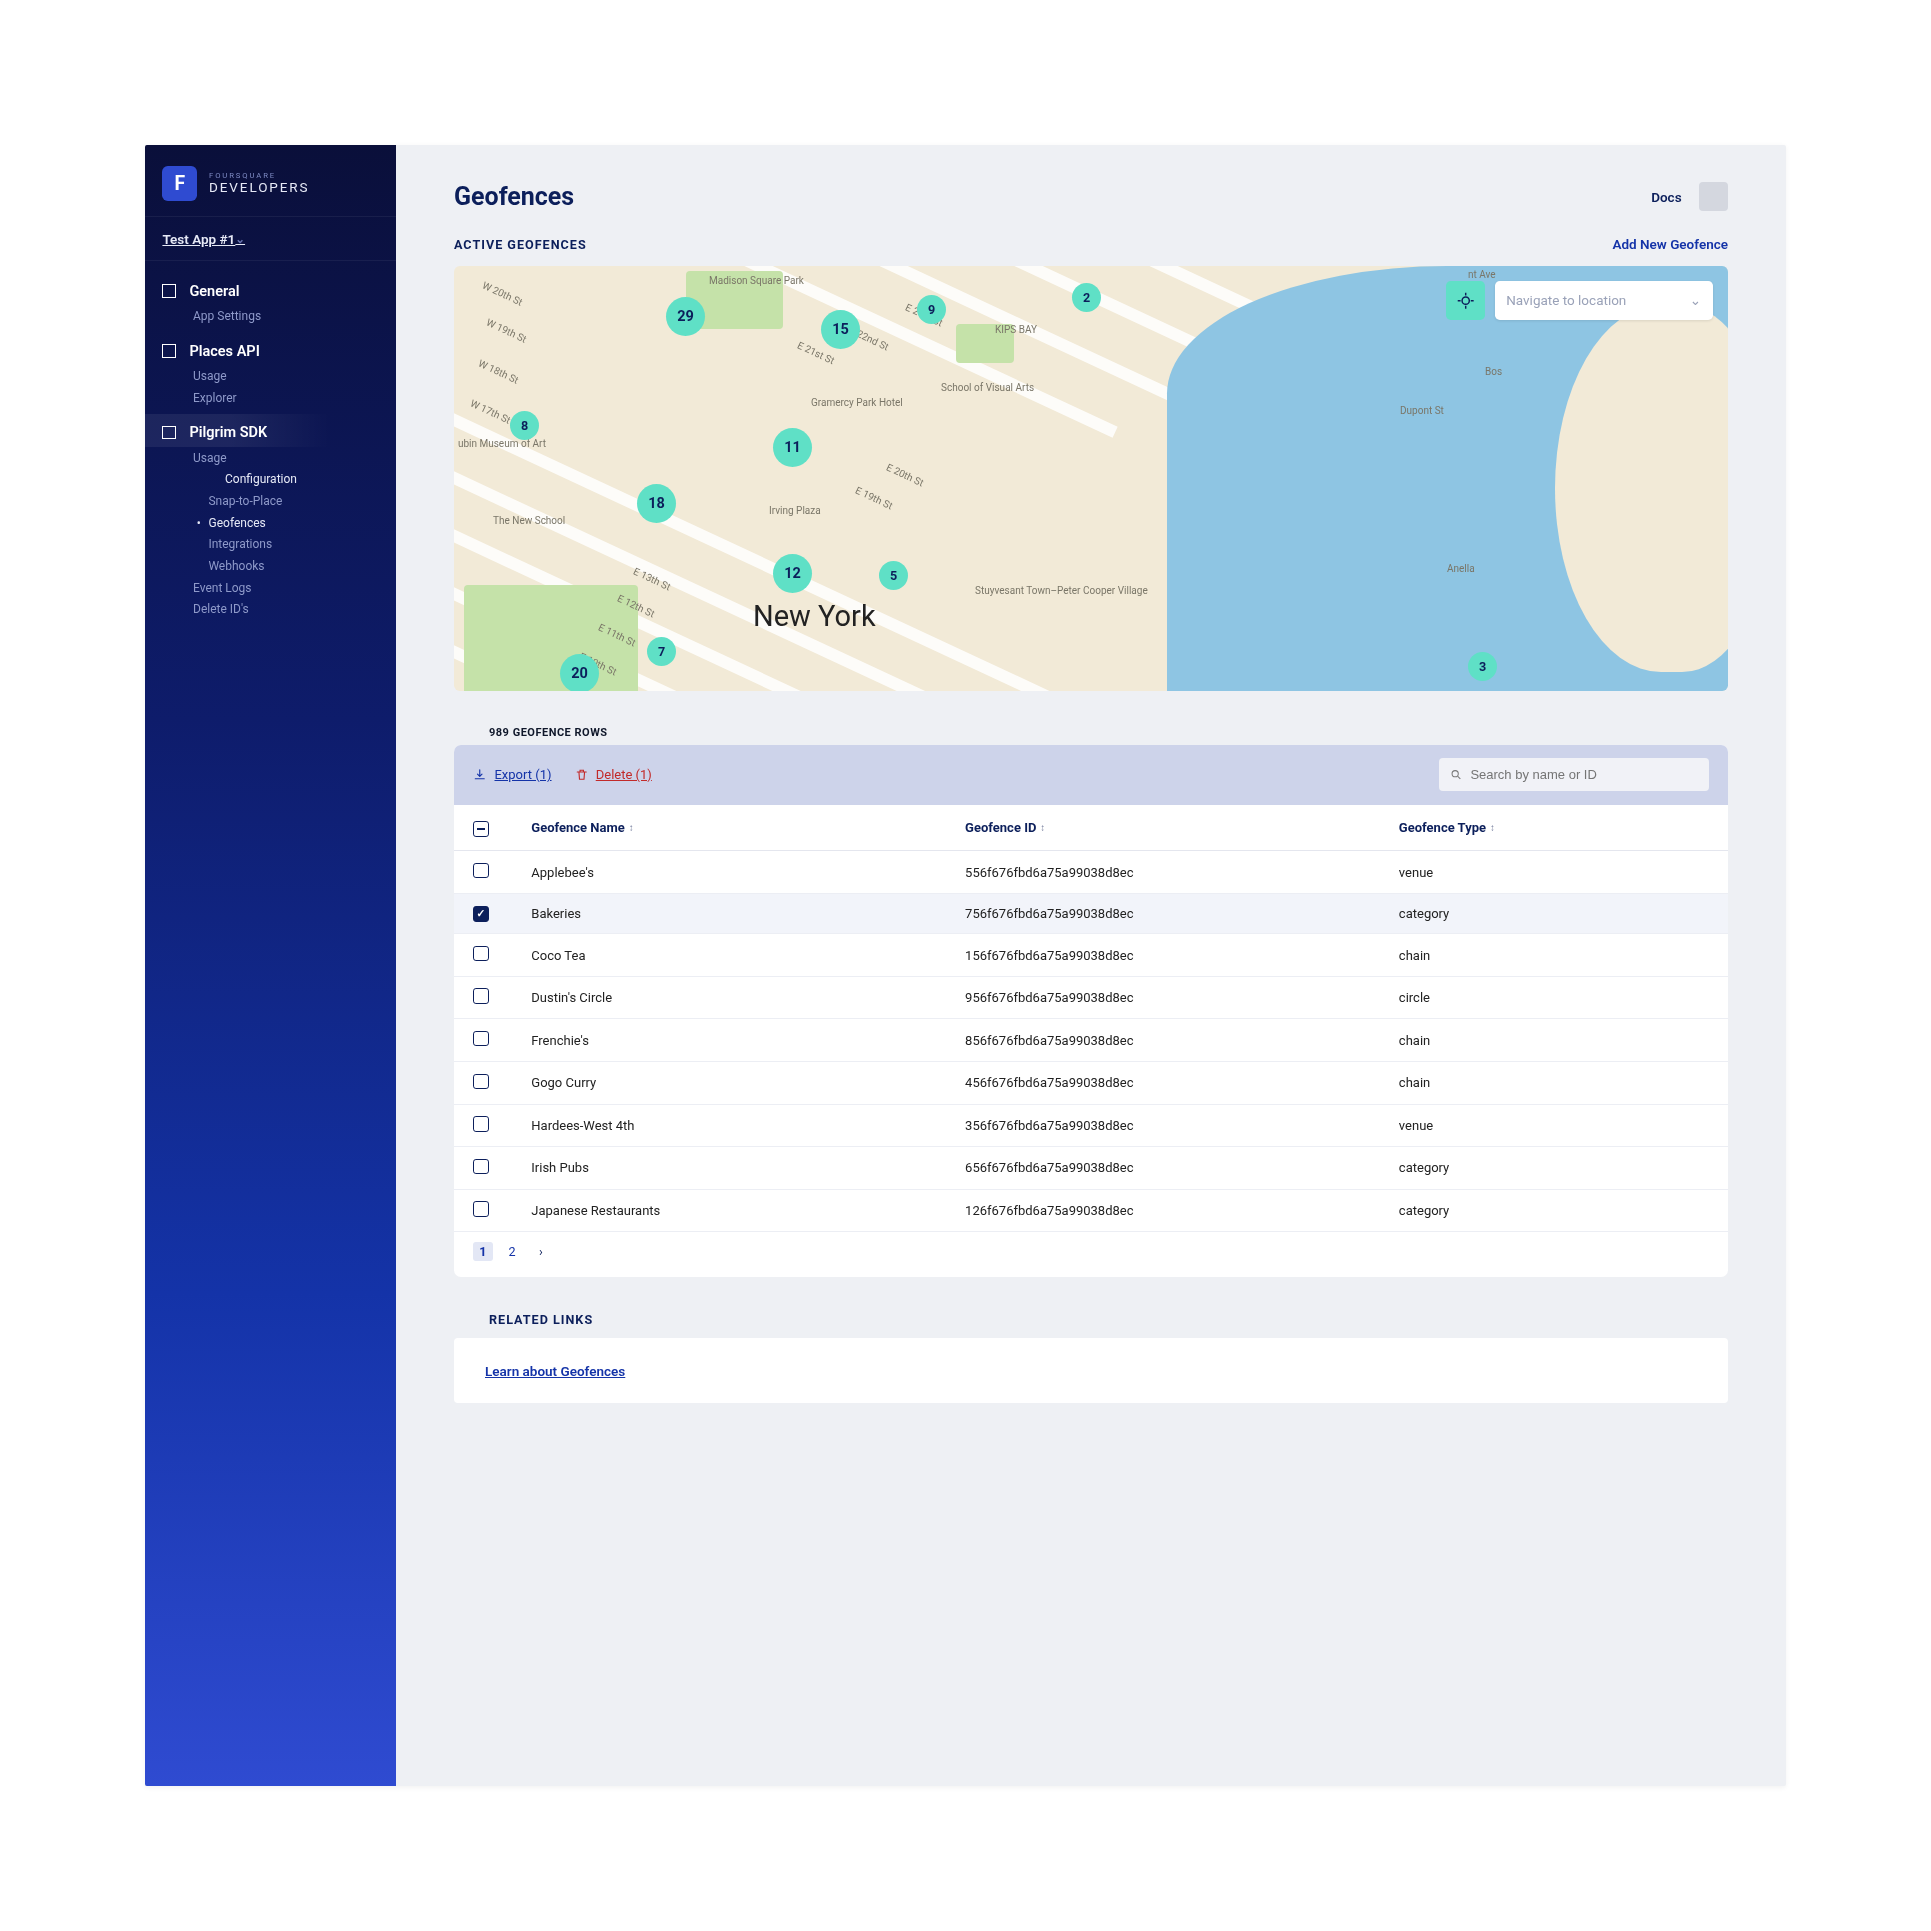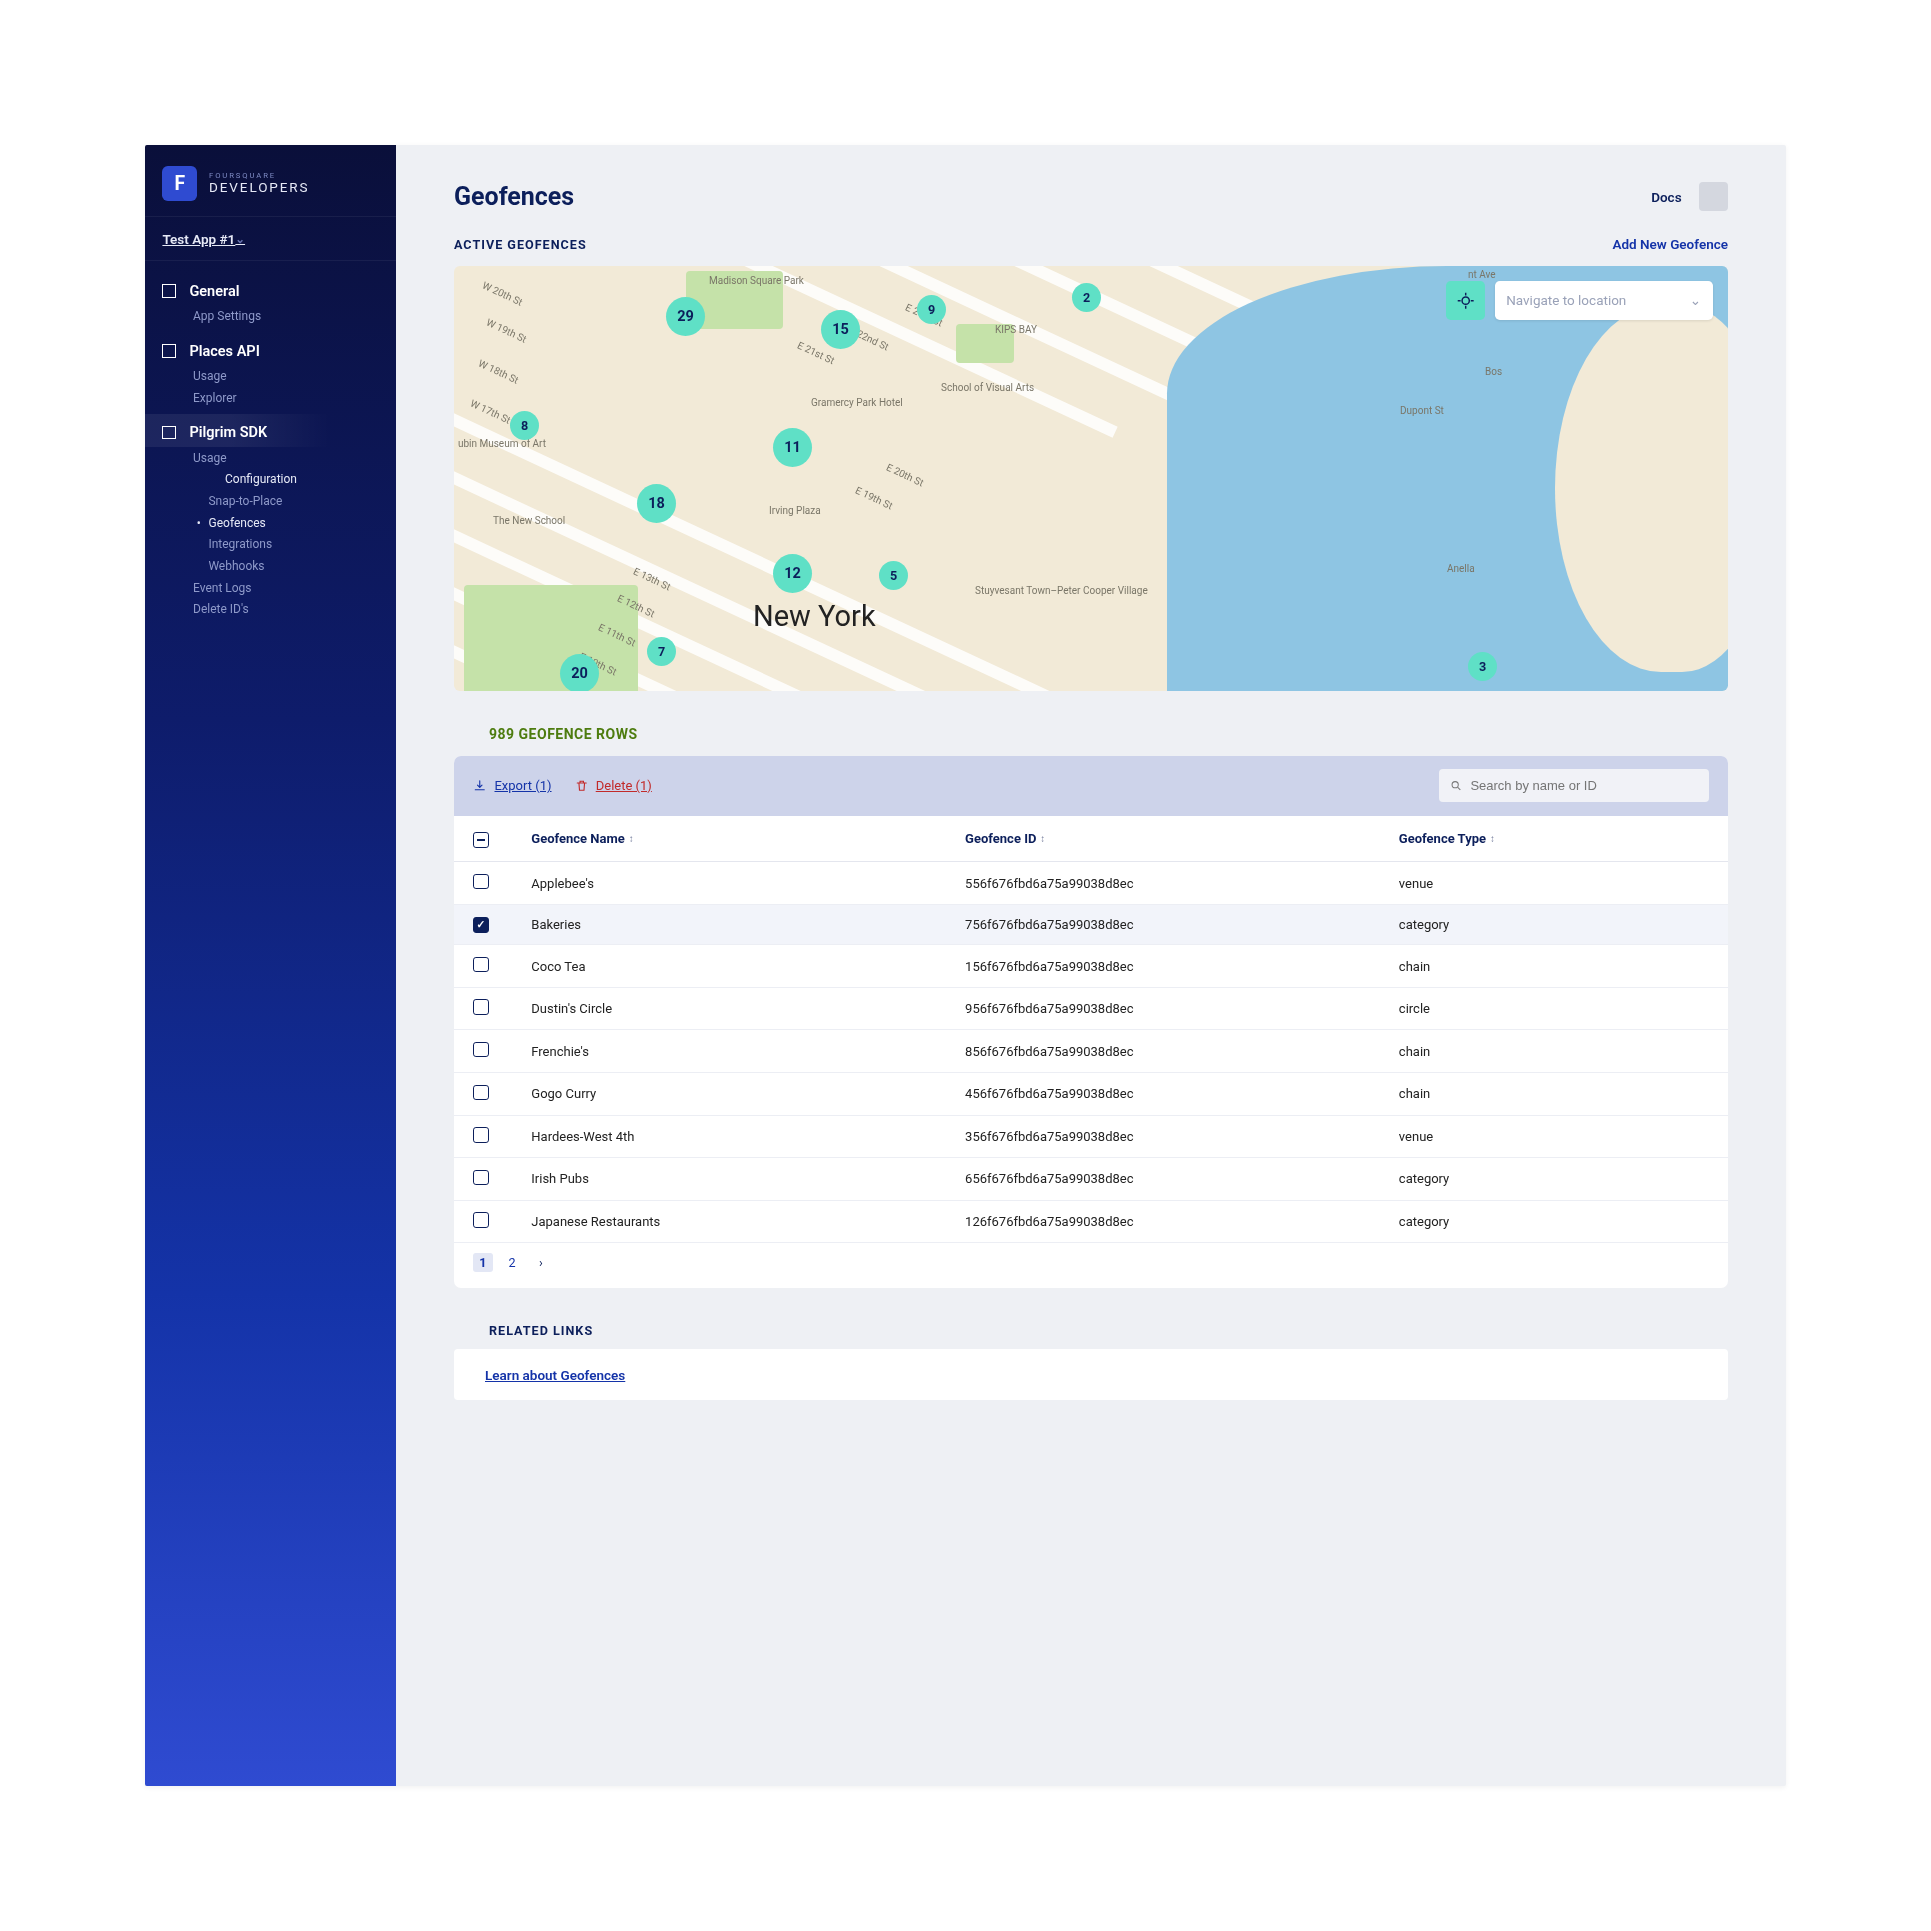--- a/index.html
+++ b/index.html
@@ -60,21 +60,21 @@
   .map-txt { position: absolute; font-size: 10px; color: #7a7668; white-space: nowrap; transform: rotate(25deg); transform-origin: left center; }
   .map-title-over { position: absolute; left: 299px; bottom: 58px; font-size: 29px; font-weight: 400; color: #222; }
   .geo-dot { position: absolute; width: 39px; height: 39px; border-radius: 50%; background: #5fe0c6; color: #0c1f5b; font-weight: 700; font-size: 14.5px; display: flex; align-items: center; justify-content: center; box-shadow: 0 0 0 0 rgba(95,224,198,0.5); }
   .geo-dot.small { width: 29px; height: 29px; font-size: 12.6px; }
   .map-search { position: absolute; top: 15.4px; right: 15.4px; display: flex; gap: 9.7px; align-items: center; }
   .locate-btn { width: 39px; height: 39px; background: #5fe0c6; border-radius: 4.8px; display: flex; align-items: center; justify-content: center; cursor: pointer; }
   .locate-btn svg { width: 17.4px; height: 17.4px; }
   .nav-input { height: 39px; width: 218px; border-radius: 4.8px; background: #fff; display: flex; align-items: center; padding: 0 11.6px; justify-content: space-between; box-shadow: 0 1px 2.9px rgba(0,0,0,0.1); }
   .nav-input span { color: #9aa2b8; font-size: 13.5px; }
   
-  .rows-label { font-size: 14px; letter-spacing: 0.5px; color: #4d7c0f; font-weight: 700; margin: 27px 0 14px 35px; }
+  .rows-label { font-size: 11px; letter-spacing: 0.5px; color: #0f172a; font-weight: 700; margin: 27px 0 6px 35px; }
   .table-card { background: #fff; border-radius: 7px; overflow: hidden; margin-bottom: 35px; }
   .table-toolbar { background: #cdd3ea; padding: 13.5px 19.3px; display: flex; align-items: center; gap: 23px; }
   .tb-action { display: flex; align-items: center; gap: 7.7px; font-size: 13px; cursor: pointer; }
   .tb-action.export { color: #1433a8; }
   .tb-action.export span { text-decoration: underline; }
   .tb-action.delete { color: #c22a2a; }
   .tb-action.delete span { text-decoration: underline; }
   .tb-spacer { flex: 1; }
   .search-box { background: #f1f2f7; border-radius: 3.9px; height: 33px; width: 270px; display: flex; align-items: center; gap: 7.7px; padding: 0 11.6px; }
   .search-box input { border: none; background: transparent; outline: none; font-size: 13px; color: #333; width: 100%; }
@@ -85,21 +85,21 @@
   .trow.sel { background: #f2f4fa; }
   .cb { width: 15.4px; height: 15.4px; border: 1.9px solid #0c1f5b; border-radius: 2.9px; display: inline-flex; align-items: center; justify-content: center; cursor: pointer; background: #fff; }
   .cb.checked { background: #0c1f5b; }
   .cb.checked::after { content: "✓"; color: #fff; font-size: 10.6px; font-weight: 700; }
   .cb.mixed::after { content: ""; width: 7.7px; height: 1.9px; background: #0c1f5b; }
   .pager { padding: 9.7px 19.3px 15.4px 19.3px; display: flex; gap: 9.7px; align-items: center; font-size: 12.6px; }
   .pg { width: 19.3px; height: 19.3px; display: flex; align-items: center; justify-content: center; border-radius: 2.9px; cursor: pointer; color: #1433a8; }
   .pg.active { background: #e3e7f5; font-weight: 700; }
   .pg.next { color: #0c1f5b; }
   
-  .related-card { background: #fff; border-radius: 3.9px; padding: 16px 31px; }
+  .related-card { background: #fff; border-radius: 3.9px; padding: 23px 31px; }
   .related-link { color: #1433a8; font-weight: 600; font-size: 13.5px; text-decoration: underline; cursor: pointer; }
 </style>
 </head>
 <body>
 
 <div class="canvas">
   <div class="app">
 
     <aside class="sidebar">
       <div class="brand">

